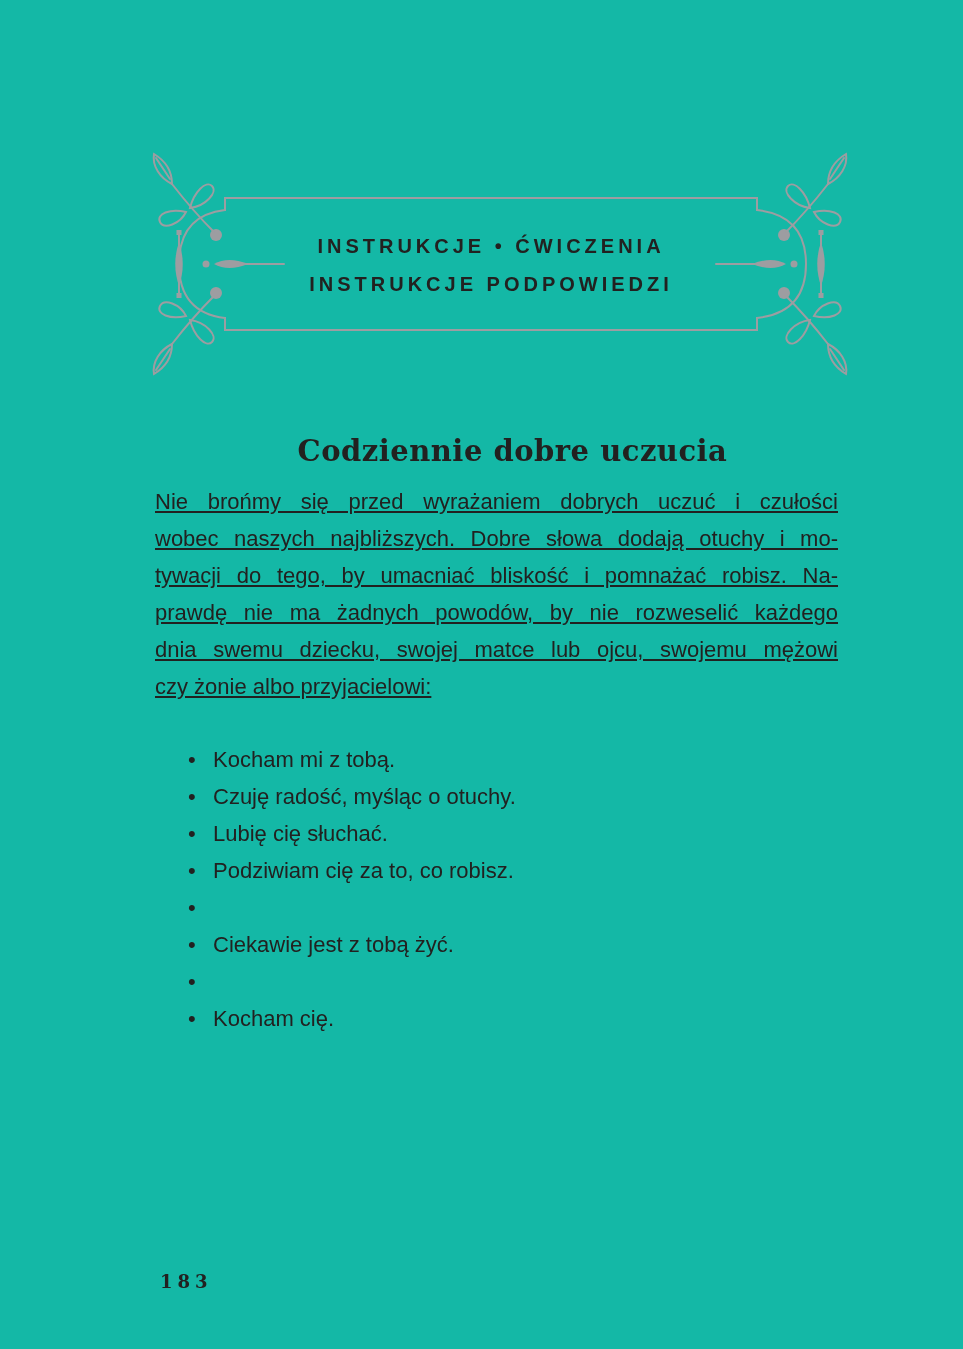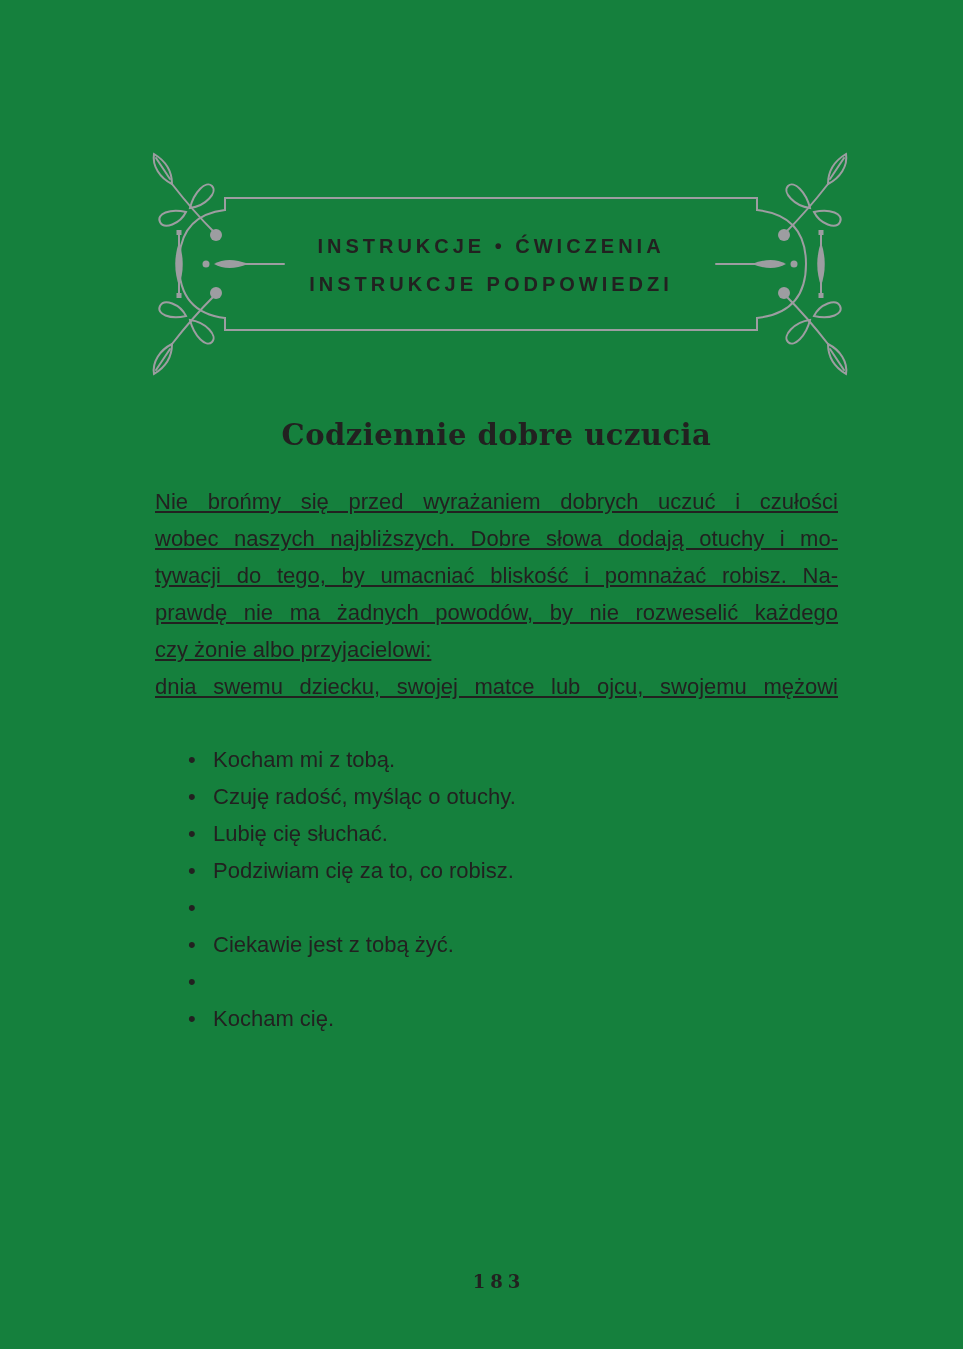--- a/index.html
+++ b/index.html
@@ -8,40 +8,40 @@
   }
   html,body{margin:0;padding:0;}
   body{
     width:963px;height:1349px;
     background:#ffffff;
     font-family:"Liberation Sans",sans-serif;
     color:var(--ink,#222120);
     position:relative;
     overflow:hidden;
   }
-  .page{position:absolute;inset:0;background:#15803d;}
+  .page{position:absolute;inset:0;background:#14b8a6;}
 
   
   .ornament-header{position:absolute;left:160px;top:168px;width:680px;height:200px;}
   .ornament-header svg{position:absolute;left:0;top:0;width:680px;height:200px;overflow:visible;}
   .orn path,.orn line{stroke:var(--ornament,#9d9da1);fill:none;stroke-width:2;stroke-linecap:round;}
   .orn .fill{fill:var(--ornament,#9d9da1);stroke:none;}
   .header-text{
     position:absolute;left:65px;top:59px;width:532px;
     text-align:center;
     font-weight:700;
     font-size:20px;
     line-height:38px;
     letter-spacing:4px;
     color:var(--ink,#222120);
   }
 
   
   .page-title{
-    position:absolute;left:155px;top:419px;width:683px;margin:0;
+    position:absolute;left:155px;top:419px;width:683px;margin:16px;
     text-align:center;
     font-family:"DejaVu Serif",serif;
     font-weight:700;
     font-size:29px;
     line-height:1.15;
     letter-spacing:0.5px;
     color:var(--ink,#222120);
   }
 
   
@@ -62,21 +62,20 @@
   .bullet{
     flex:0 0 auto;
     margin-left:33px;
     width:25px;
     font-size:22px;
   }
 
   
   .page-number{
     position:absolute;left:155px;top:1271px;width:683px;
-    text-align:center;
     font-family:"DejaVu Serif",serif;
     font-weight:700;
     font-size:18px;
     letter-spacing:5px;
     text-indent:5px;
     color:var(--ink,#222120);
   }
 </style>
 </head>
 <body>
@@ -123,22 +122,22 @@
     </div>
   </header>
 
   <h1 class="page-title">Codziennie dobre uczucia</h1>
 
   <div class="para">
     <div class="pline j">Nie brońmy się przed wyrażaniem dobrych uczuć i czułości</div>
     <div class="pline j">wobec naszych najbliższych. Dobre słowa dodają otuchy i mo-</div>
     <div class="pline j">tywacji do tego, by umacniać bliskość i pomnażać robisz. Na-</div>
     <div class="pline j">prawdę nie ma żadnych powodów, by nie rozweselić każdego</div>
+    <div class="pline j">dnia swemu dziecku, swojej matce lub ojcu, swojemu mężowi</div>
     <div class="pline">czy żonie albo przyjacielowi:</div>
-    <div class="pline j">dnia swemu dziecku, swojej matce lub ojcu, swojemu mężowi</div>
   </div>
 
   <ul class="blist">
     <li>
         <span class="bullet">•</span>
         <span>Kocham mi z tobą.</span>
       </li>
     <li>
         <span class="bullet">•</span>
         <span>Czuję radość, myśląc o otuchy.</span>

